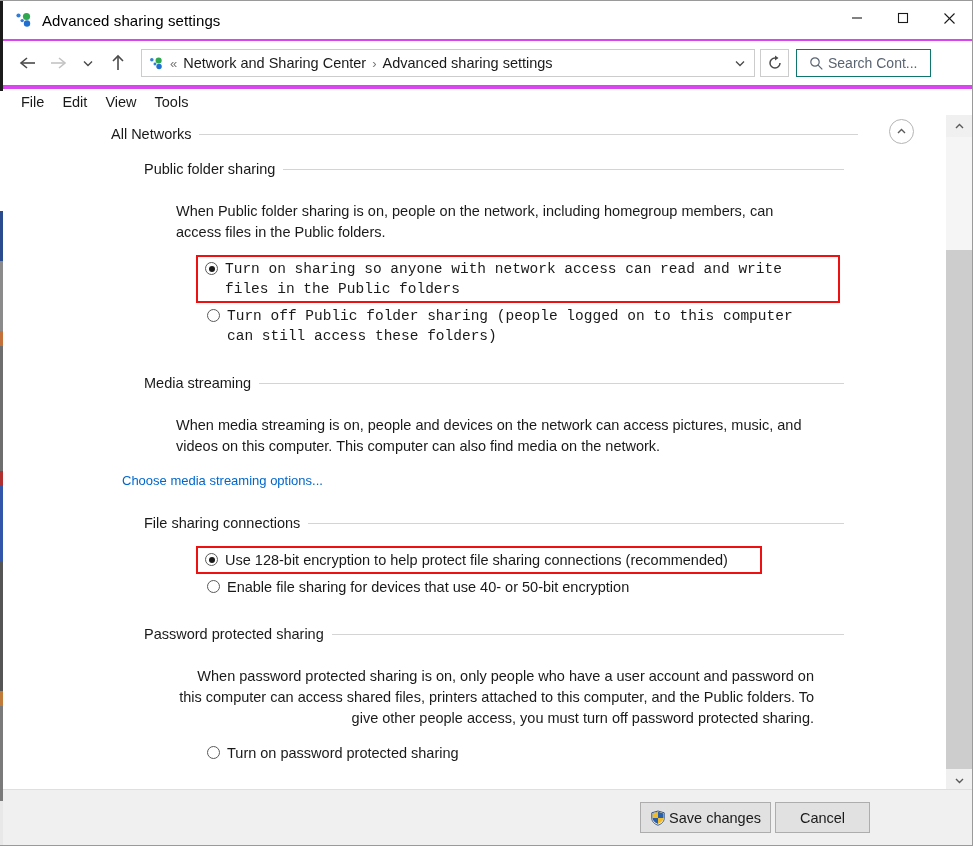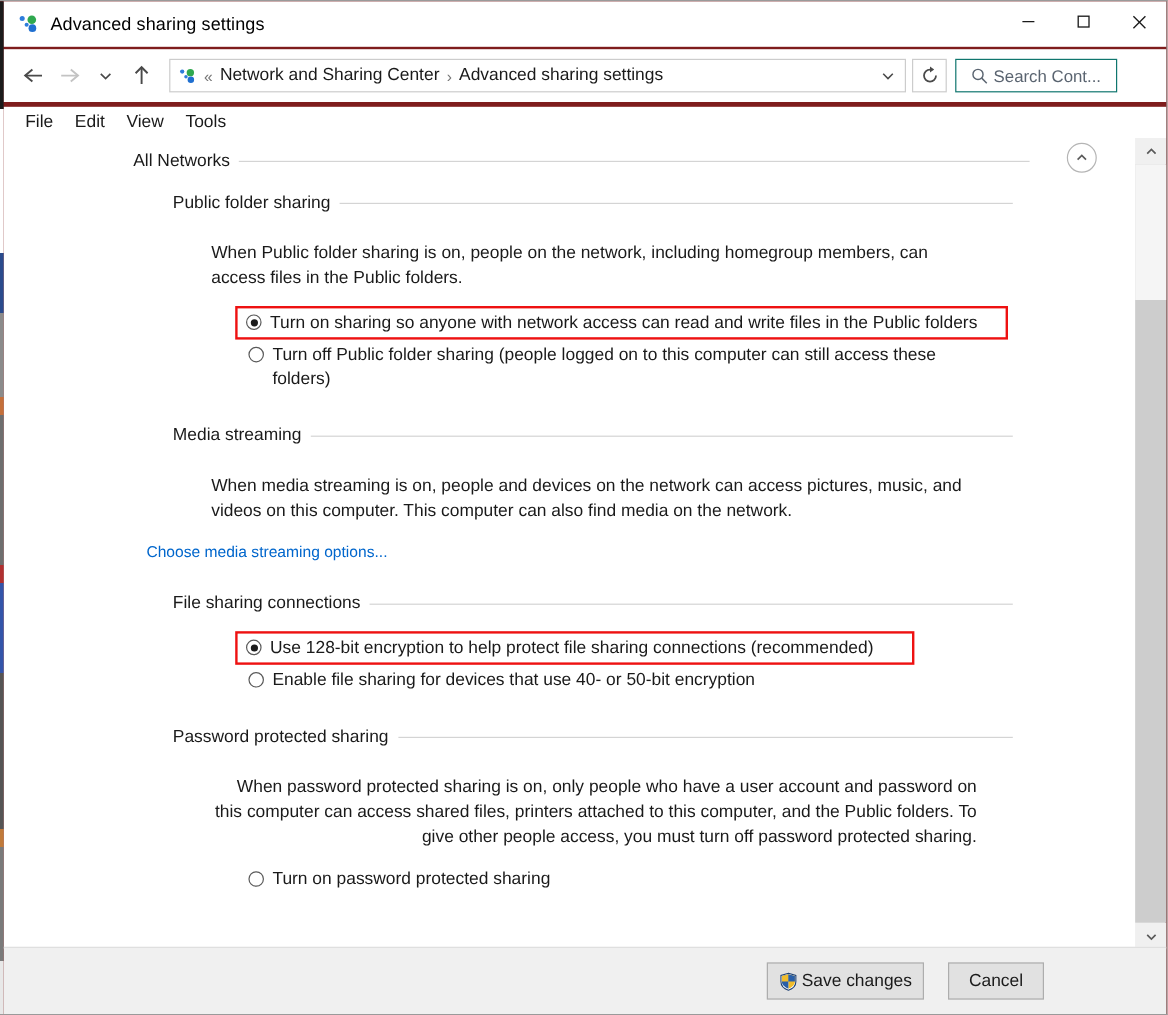--- a/index.html
+++ b/index.html
@@ -9,21 +9,21 @@
     overflow: hidden;
     background: #ffffff;
     font-family: "Liberation Sans", sans-serif;
     -webkit-font-smoothing: antialiased;
   }
 
   #window {
     position: relative;
     width: 973px;
     height: 846px;
-    background: #7f1d1d;
+    background: #d946ef;
     border: 1px solid #9a9a9a;
     border-left: none;
     overflow: hidden;
   }
 
   
   #left-sliver {
     position: absolute;
     left: 0; top: 0;
     width: 3px; height: 846px;
@@ -312,21 +312,21 @@
     font-family: "Liberation Sans", sans-serif;
     font-size: 14.5px;
     color: #1a1a1a;
     display: flex;
     align-items: center;
     justify-content: center;
     padding: 0 14px;
     white-space: nowrap;
   }
   #save-btn { width: 131px; padding: 0 8px; }
-  #cancel-btn { width: 80px; margin-left: 20px; }
+  #cancel-btn { width: 95px; margin-left: 4px; }
   #shield-icon { width: 16px; height: 16px; margin-right: 3px; flex: none; }
 </style>
 </head>
 <body>
 
 <div id="window">
 
   <div id="left-sliver"></div>
 
   <div id="titlebar">
@@ -442,21 +442,21 @@
             <path d="M3 8 L6.5 4.5 L10 8" fill="none" stroke="#5a5a5a" stroke-width="1.4"></path>
           </svg>
       </div>
 
       <div class="sec-head" style="margin-top:13px;">
         <span class="sec-head-label">Public folder sharing</span>
         <span class="hrule"></span>
       </div>
       <div class="para" style="margin-top:21px;">When Public folder sharing is on, people on the network, including homegroup members, can access files in the Public folders.</div>
 
-      <div style="margin-left:193px; margin-top:12px;">
+      <div style="margin-left:193px; margin-top:12px;font-family:Liberation Mono, monospace;">
         <div class="radio-row redbox" style="width:644px;">
           <span class="radio checked"></span>
           <span class="radio-label">Turn on sharing so anyone with network access can read and write files in the Public folders</span>
         </div>
         <div class="radio-row plainrow" style="width:644px; margin-top:1px; padding-left:11px;">
           <span class="radio"></span>
           <span class="radio-label" style="display:block; max-width:600px;">Turn off Public folder sharing (people logged on to this computer can still access these folders)</span>
         </div>
       </div>
 

